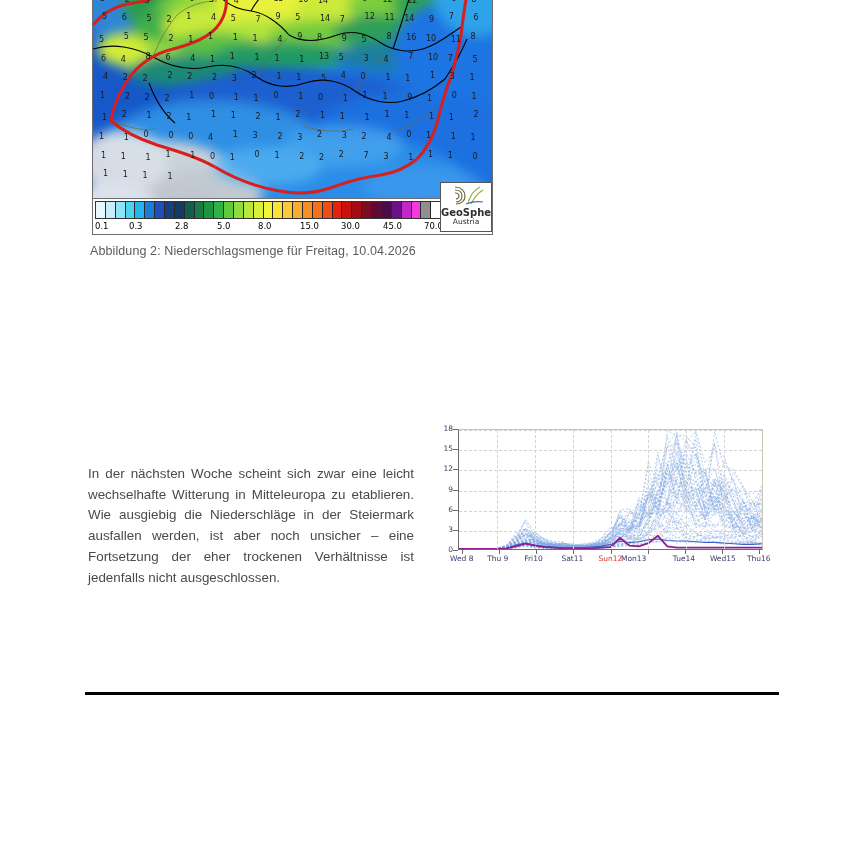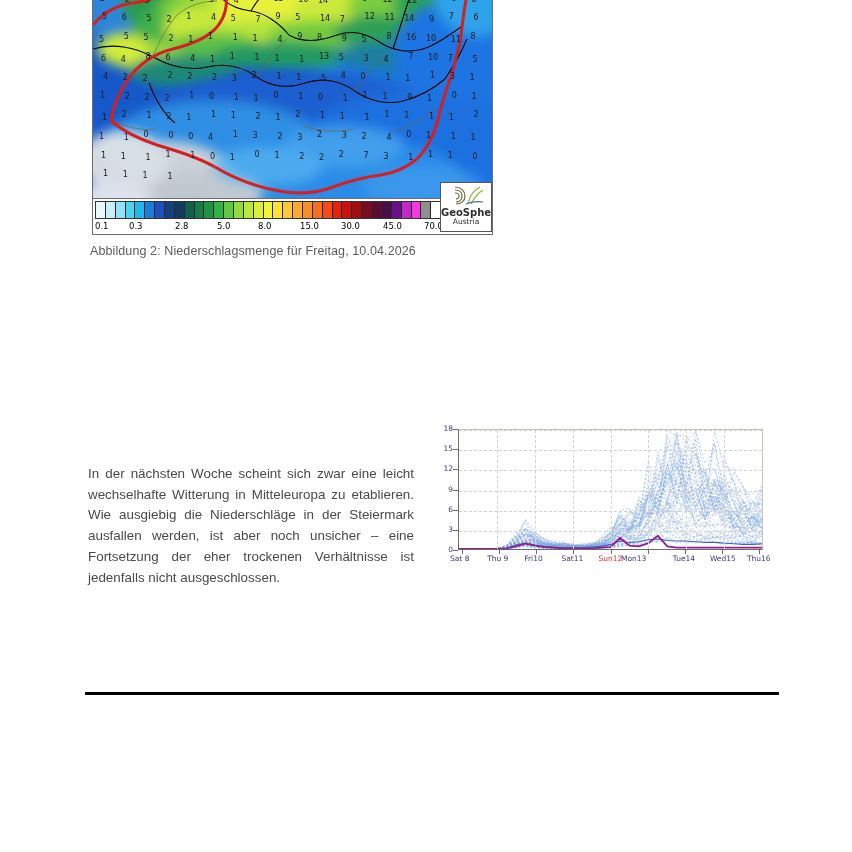--- a/index.html
+++ b/index.html
@@ -514,21 +514,21 @@
           <div class="ylab" style="top: 58.5px;">9</div>
           <div class="ytick" style="top: 63.5px;"></div>
           <div class="ylab" style="top: 38.3333px;">12</div>
           <div class="ytick" style="top: 43.3333px;"></div>
           <div class="ylab" style="top: 18.1667px;">15</div>
           <div class="ytick" style="top: 23.1667px;"></div>
           <div class="ylab" style="top: -2px;">18</div>
           <div class="ytick" style="top: 3px;"></div>
         </div>
       <div id="xaxis">
-          <div class="xlab" style="left: 25px;">Sat 8</div>
+          <div class="xlab" style="left: 25px;">Wed 8</div>
           <div class="xtick" style="left: 37px; top: 124px;"></div>
           <div class="xlab" style="left: 62.125px;">Thu 9</div>
           <div class="xtick" style="left: 74.125px; top: 124px;"></div>
           <div class="xlab" style="left: 99.25px;">Fri10</div>
           <div class="xtick" style="left: 111.25px; top: 124px;"></div>
           <div class="xlab" style="left: 136.375px;">Sat11</div>
           <div class="xtick" style="left: 148.375px; top: 124px;"></div>
           <div class="xlab wknd" style="left: 173.5px;">Sun12</div>
           <div class="xtick" style="left: 185.5px; top: 124px;"></div>
           <div class="xlab" style="left: 196px;">Mon13</div>

